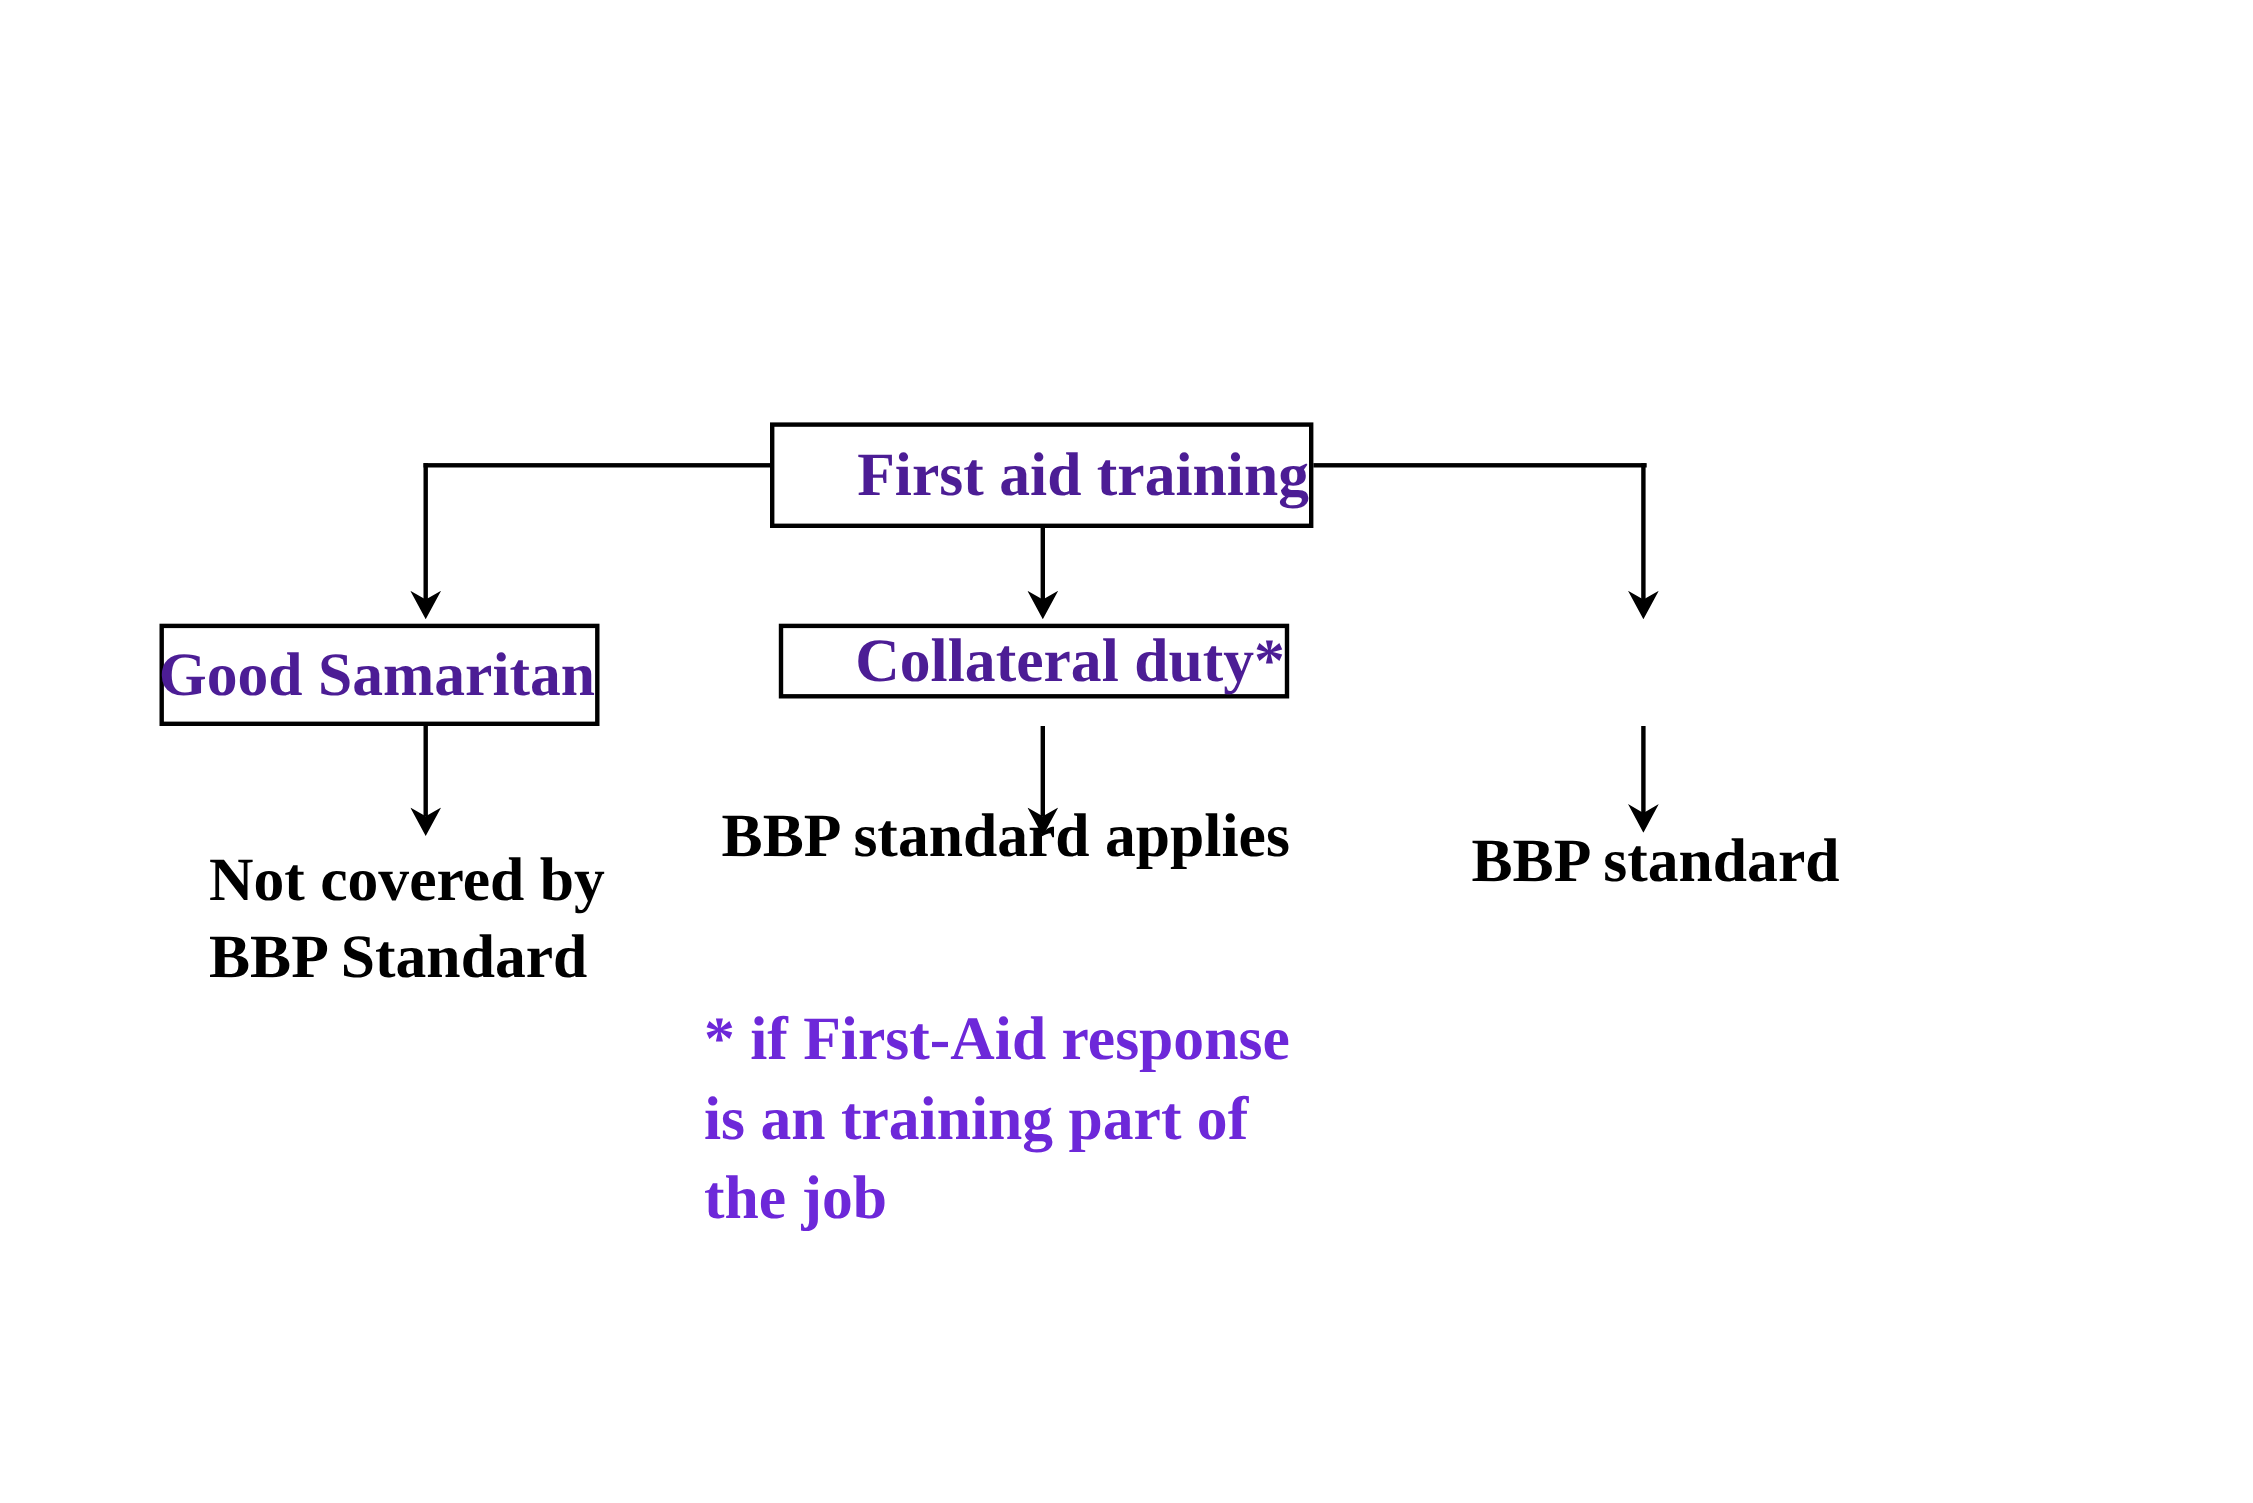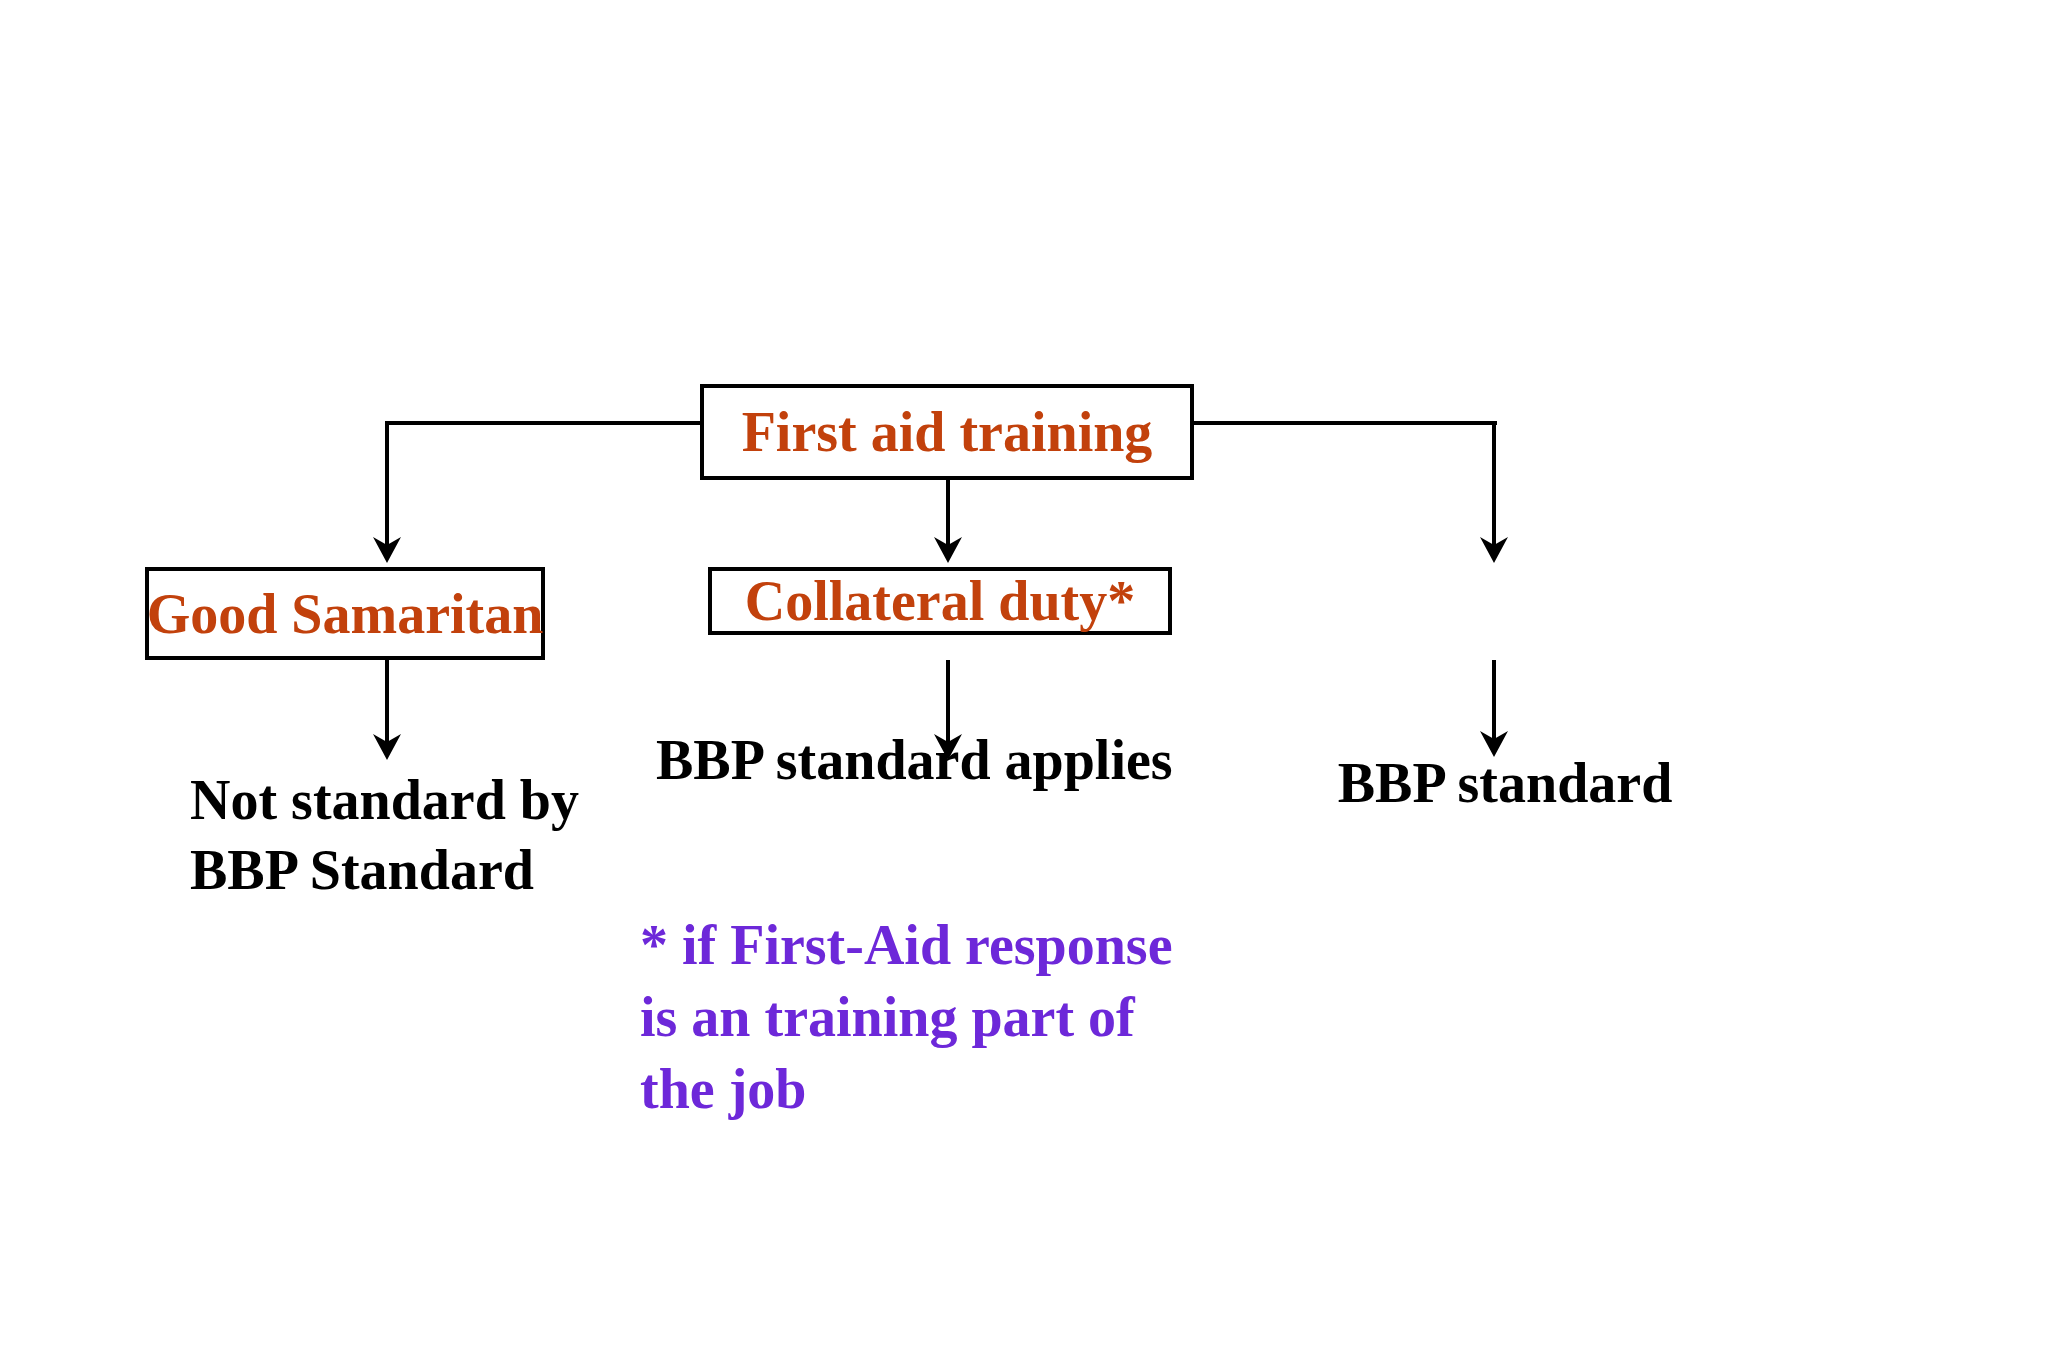--- a/index.html
+++ b/index.html
@@ -31,25 +31,25 @@
     letter-spacing: -2px;
     color: #000000;
   }
   .box {
     position: absolute;
     box-sizing: border-box;
     border: 4px solid #000000;
     background: #ffffff;
     display: flex;
     align-items: center;
-    justify-content: center;
+    justify-content: flex-end;
     font-family: "Liberation Serif", serif;
     font-weight: bold;
     font-size: 56px;
-    color: #c2410c;
+    color: #4c1d95;
     white-space: nowrap;
   }
   .line {
     position: absolute;
     background: #000000;
   }
   .arrowhead {
     position: absolute;
     display: block;
   }
@@ -116,21 +116,21 @@
   <svg class="arrowhead" style="left:934px; top:734px;" width="28" height="26" viewBox="0 0 28 26">
     <polygon points="0,0 14,8 28,0 14,26" fill="#000000"></polygon>
   </svg>
 
   <div class="line" style="left:1492px; top:660px; width:4px; height:80px;"></div>
   <svg class="arrowhead" style="left:1480px; top:731px;" width="28" height="26" viewBox="0 0 28 26">
     <polygon points="0,0 14,8 28,0 14,26" fill="#000000"></polygon>
   </svg>
 
   <div class="label" style="left:190px; top:765px;">
-    <div>Not standard by</div>
+    <div>Not covered by</div>
     <div>BBP Standard</div>
   </div>
 
   <div class="label" style="left:640px; top:725px;margin-left:16px;">
     <div>BBP standard applies</div>
   </div>
 
   <div class="label footnote" style="left:640px; top:909px;">
     <div>* if First-Aid response</div>
     <div>is an training part of</div>

